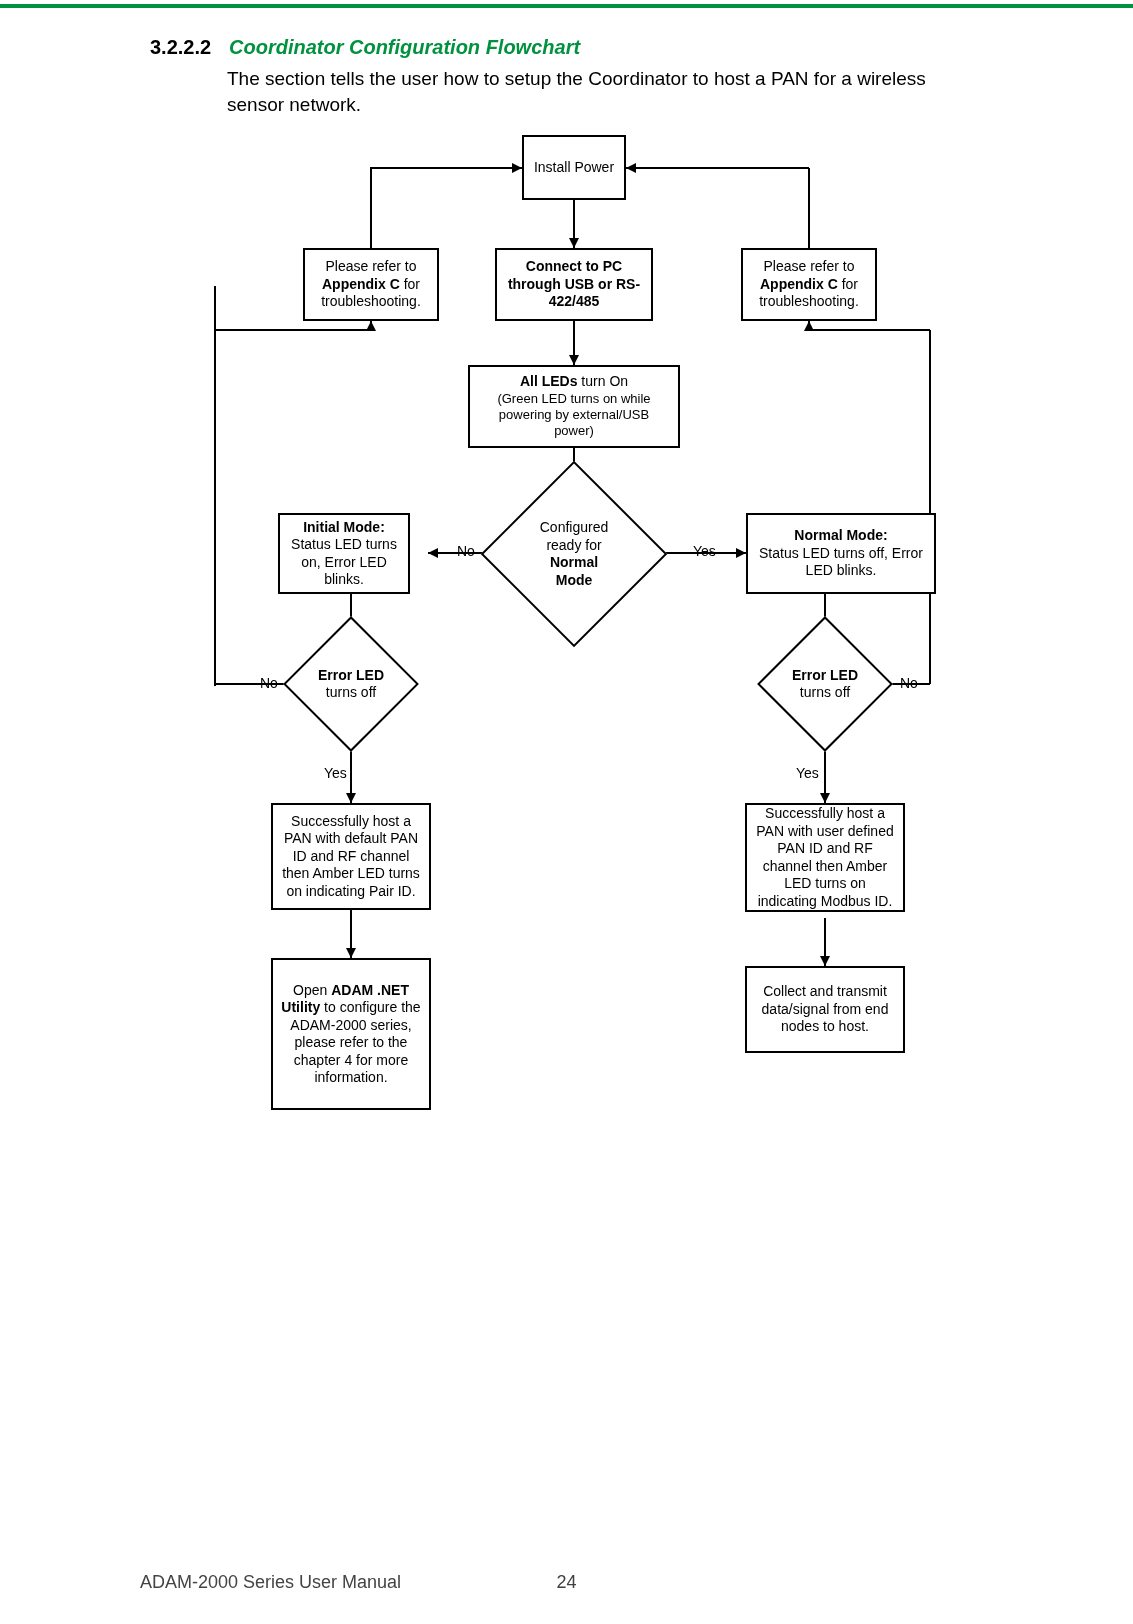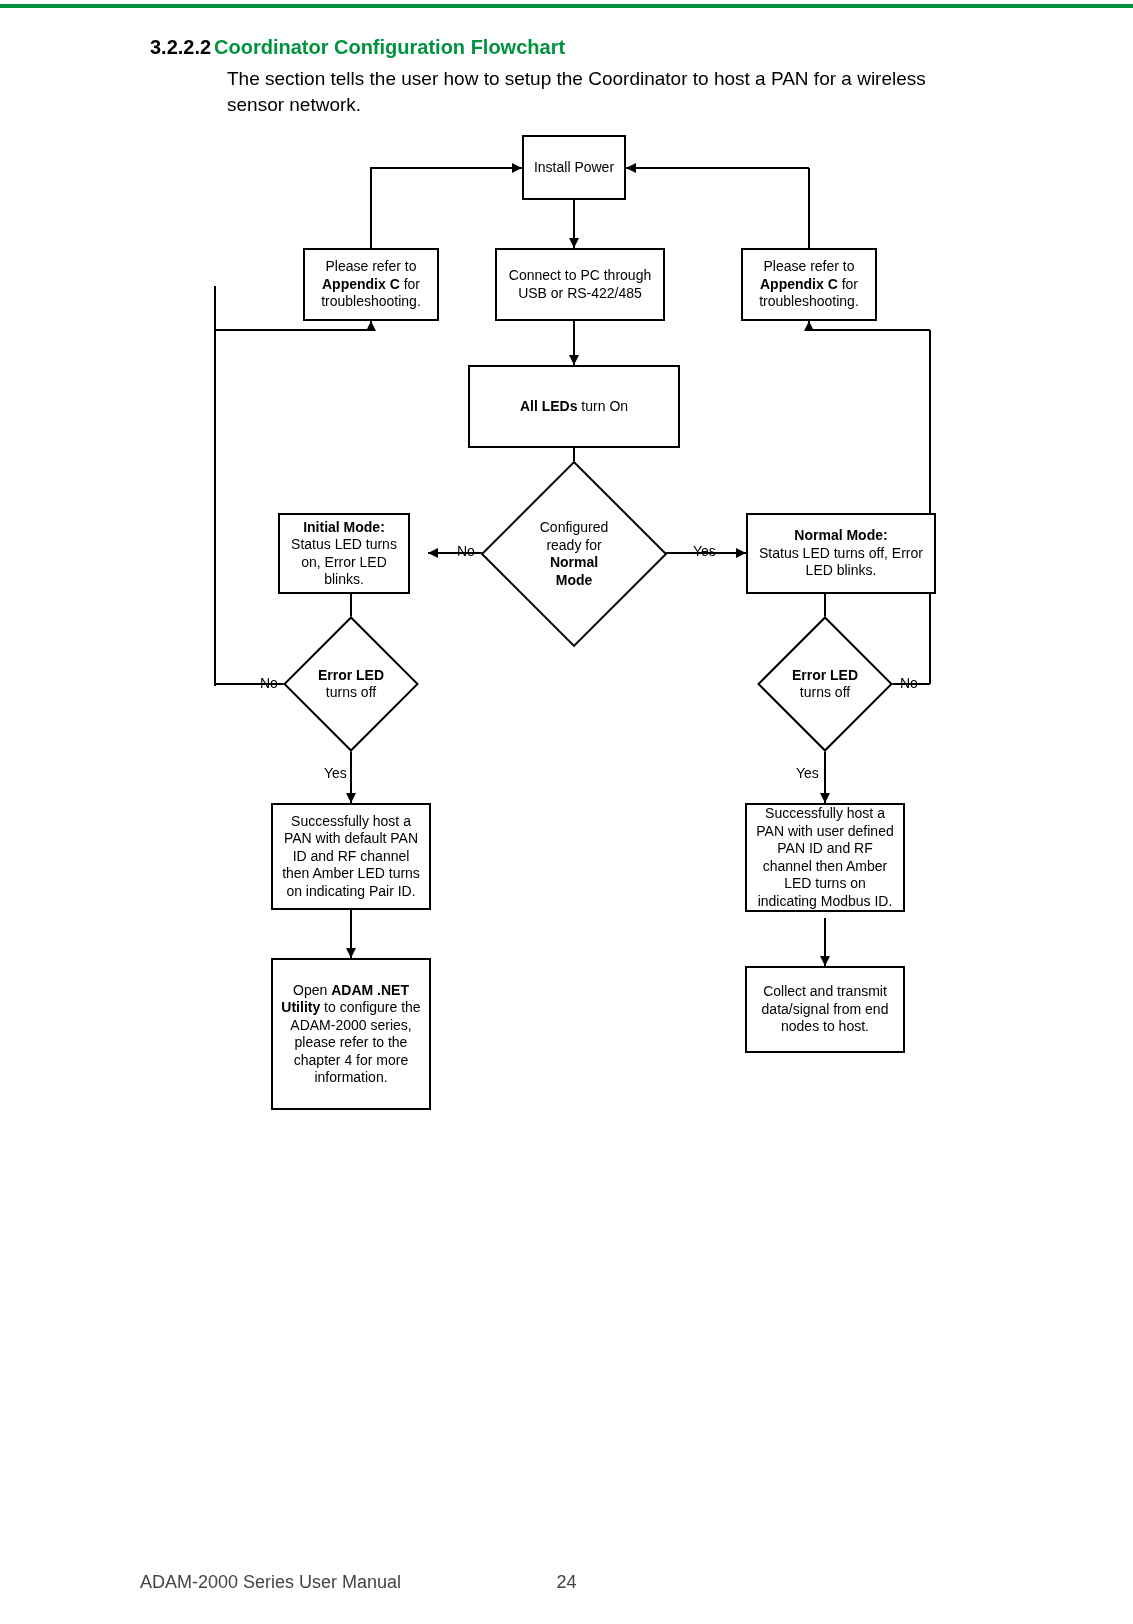--- a/index.html
+++ b/index.html
@@ -10,21 +10,21 @@
       height: 1624px;
       position: relative;
     }
     .topline {
       position:absolute; top:4px; left:0; width:1133px; height:4px; background:#00923f;
     }
     .sec-num {
       position:absolute; left:150px; top:36px; font-size:20px; font-weight:bold; color:#000;
     }
     .sec-title {
-      position:absolute; left:214px; top:36px; font-size:20px; font-weight:bold; color:#00923f;
+      position:absolute; left:229px; top:36px; font-size:20px; font-weight:bold; color:#00923f;font-style:italic;
     }
     .intro {
       position:absolute; left:227px; top:66px; width:720px; font-size:19px; line-height:1.35; color:#000;
     }
     .footer-left { position:absolute; left:140px; top:1572px; font-size:18px; color:#444; }
     .footer-center { position:absolute; left:0; width:1133px; text-align:center; top:1572px; font-size:18px; color:#404040; }
     .diagram { position:absolute; left:0; top:0; }
     .box {
       position:absolute; background:#fff; border:2px solid #000; text-align:center;
       display:flex; flex-direction:column; justify-content:center; 
@@ -99,28 +99,29 @@
     <line x1="930" y1="684" x2="930" y2="330" stroke="#000" stroke-width="2"></line>
     <polyline points="930,330 809,330 809,321" fill="none" stroke="#000" stroke-width="2" marker-end="url(#ah)"></polyline>
     <line x1="809" y1="248" x2="809" y2="168" stroke="#000" stroke-width="2"></line>
     <line x1="809" y1="168" x2="626" y2="168" stroke="#000" stroke-width="2" marker-end="url(#ah)"></line>
   </svg>
 
   <div class="box" style="left:522px; top:135px; width:104px; height:65px;">
     <span>Install Power</span>
   </div>
 
-  <div class="box" style="left:495px; top:248px; width:170px; height:73px;">
+  <div class="box" style="left:495px; top:248px; width:158px; height:73px;font-weight:bold;">
     <span>Connect to PC through USB or RS-422/485</span>
   </div>
 
   <div class="box" style="left:468px; top:365px; width:212px; height:83px;">
     <div>
       <b>All LEDs</b><span> turn On</span>
     </div>
+    <span style="font-size:13px;">(Green LED turns on while powering by external/USB power)</span>
   </div>
 
   <div class="box" style="left:303px; top:248px; width:136px; height:73px;">
     <div>
       <span>Please refer to </span><b>Appendix C</b><span> for troubleshooting.</span>
     </div>
   </div>
 
   <div class="box" style="left:741px; top:248px; width:136px; height:73px;">
     <div>

